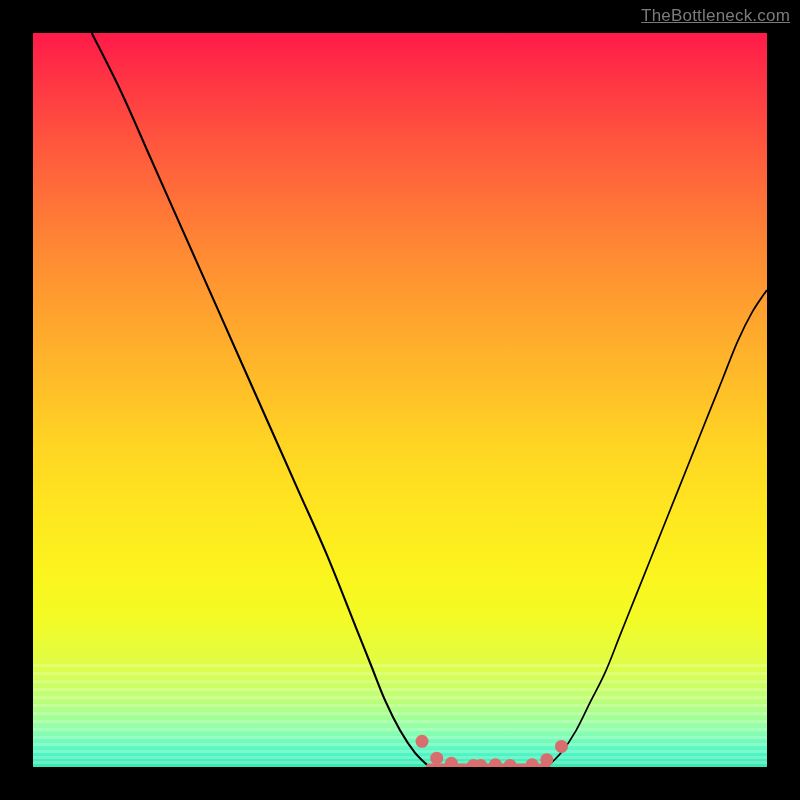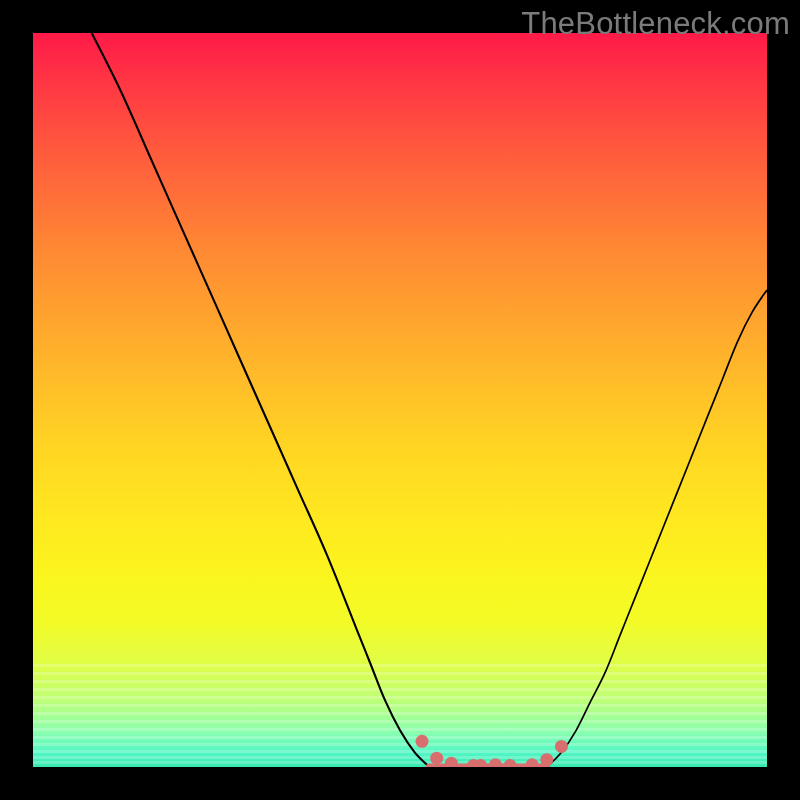--- a/index.html
+++ b/index.html
@@ -61,23 +61,24 @@
     top: 0;
     width: 734px;
     height: 734px;
     pointer-events: none;
   }
   .watermark {
     position: absolute;
     top: 6px;
     right: 10px;
     color: #7b7b7b;
-    font-size: 31px;
+    font-size: 17px;
     letter-spacing: 0.2px;
     font-weight: 500;
+    text-decoration: underline;
   }
 </style>
 </head>
 <body>
 
 <div class="frame">
 
   <div class="plot">
 
     <div class="stripes">

